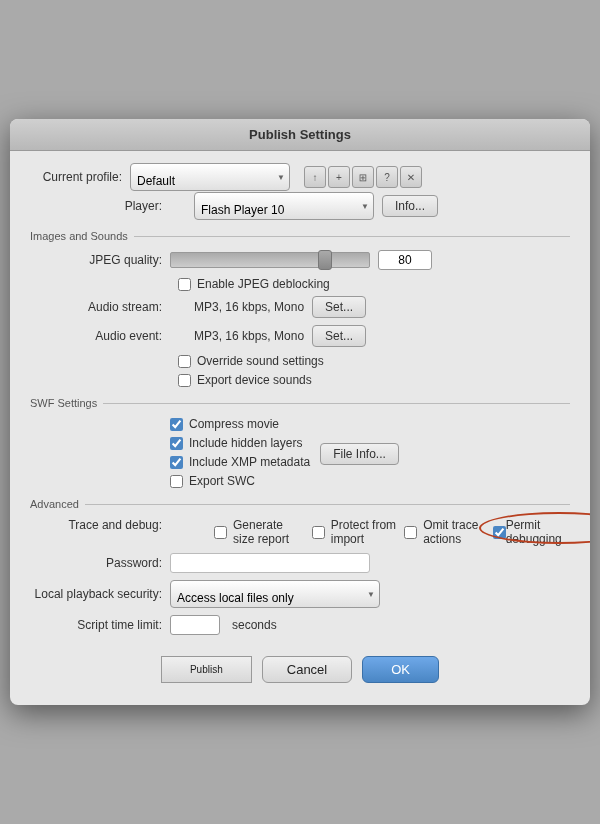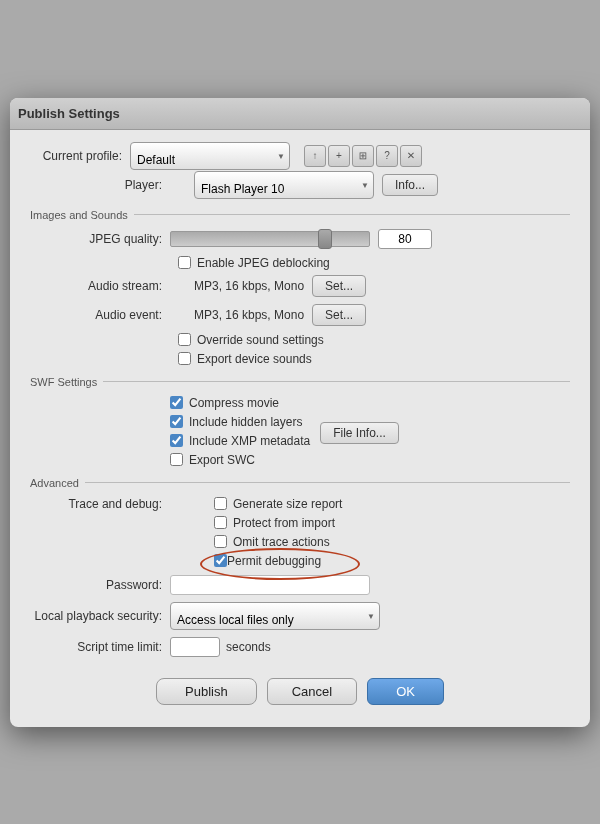--- a/index.html
+++ b/index.html
@@ -14,21 +14,21 @@
     }
     .dialog {
       width: 580px;
       background: #e8e8e8;
       border-radius: 8px;
       box-shadow: 0 8px 30px rgba(0,0,0,0.5);
       overflow: hidden;
     }
     .title-bar {
       background: linear-gradient(to bottom, #d0d0d0, #b8b8b8);
-      text-align: left;
+      text-align: center;
       padding: 8px;
       font-size: 13px;
       font-weight: bold;
       color: #333;
       border-bottom: 1px solid #999;
     }
     .content {
       padding: 12px 20px 16px;
     }
     .profile-row {
@@ -212,21 +212,20 @@
       flex-direction: column;
       gap: 5px;
     }
     .swf-check-item {
       display: flex;
       align-items: center;
       gap: 6px;
     }
     .trace-checks {
       display: flex;
-      flex-direction: column;
       gap: 5px;
     }
     .trace-check-item {
       display: flex;
       align-items: center;
       gap: 6px;
     }
     .password-field {
       width: 200px;
       padding: 2px 6px;
@@ -239,22 +238,22 @@
     .bottom-buttons {
       display: flex;
       justify-content: center;
       gap: 10px;
       padding: 14px 0 6px;
     }
     .btn-publish {
       padding: 5px 28px;
       background: linear-gradient(to bottom, #f0f0f0, #d8d8d8);
       border: 1px solid #999;
-      border-radius: 8px;
-      font-size: 13px;
+      border-radius: 0;
+      font-size: 10px;
       cursor: pointer;
       color: #222;
     }
     .btn-cancel {
       padding: 5px 24px;
       background: linear-gradient(to bottom, #f0f0f0, #d8d8d8);
       border: 1px solid #999;
       border-radius: 6px;
       font-size: 13px;
       cursor: pointer;
@@ -445,21 +444,21 @@
       <div class="select-wrapper">
         <select class="select-box" style="min-width:210px;">
           <option>Access local files only</option>
         </select>
       </div>
     </div>
 
 
     <div class="form-row">
       <span class="form-label">Script time limit:</span>
-      <div style="display:flex;align-items:center;gap:0;">
+      <div style="display:flex;align-items:center;gap:6px;">
         <input type="text" class="number-field" style="width: 50px;">
         <span class="seconds-label">seconds</span>
       </div>
     </div>
 
     <div class="bottom-buttons">
       <button class="btn-publish">Publish</button>
       <button class="btn-cancel">Cancel</button>
       <button class="btn-ok">OK</button>
     </div>

